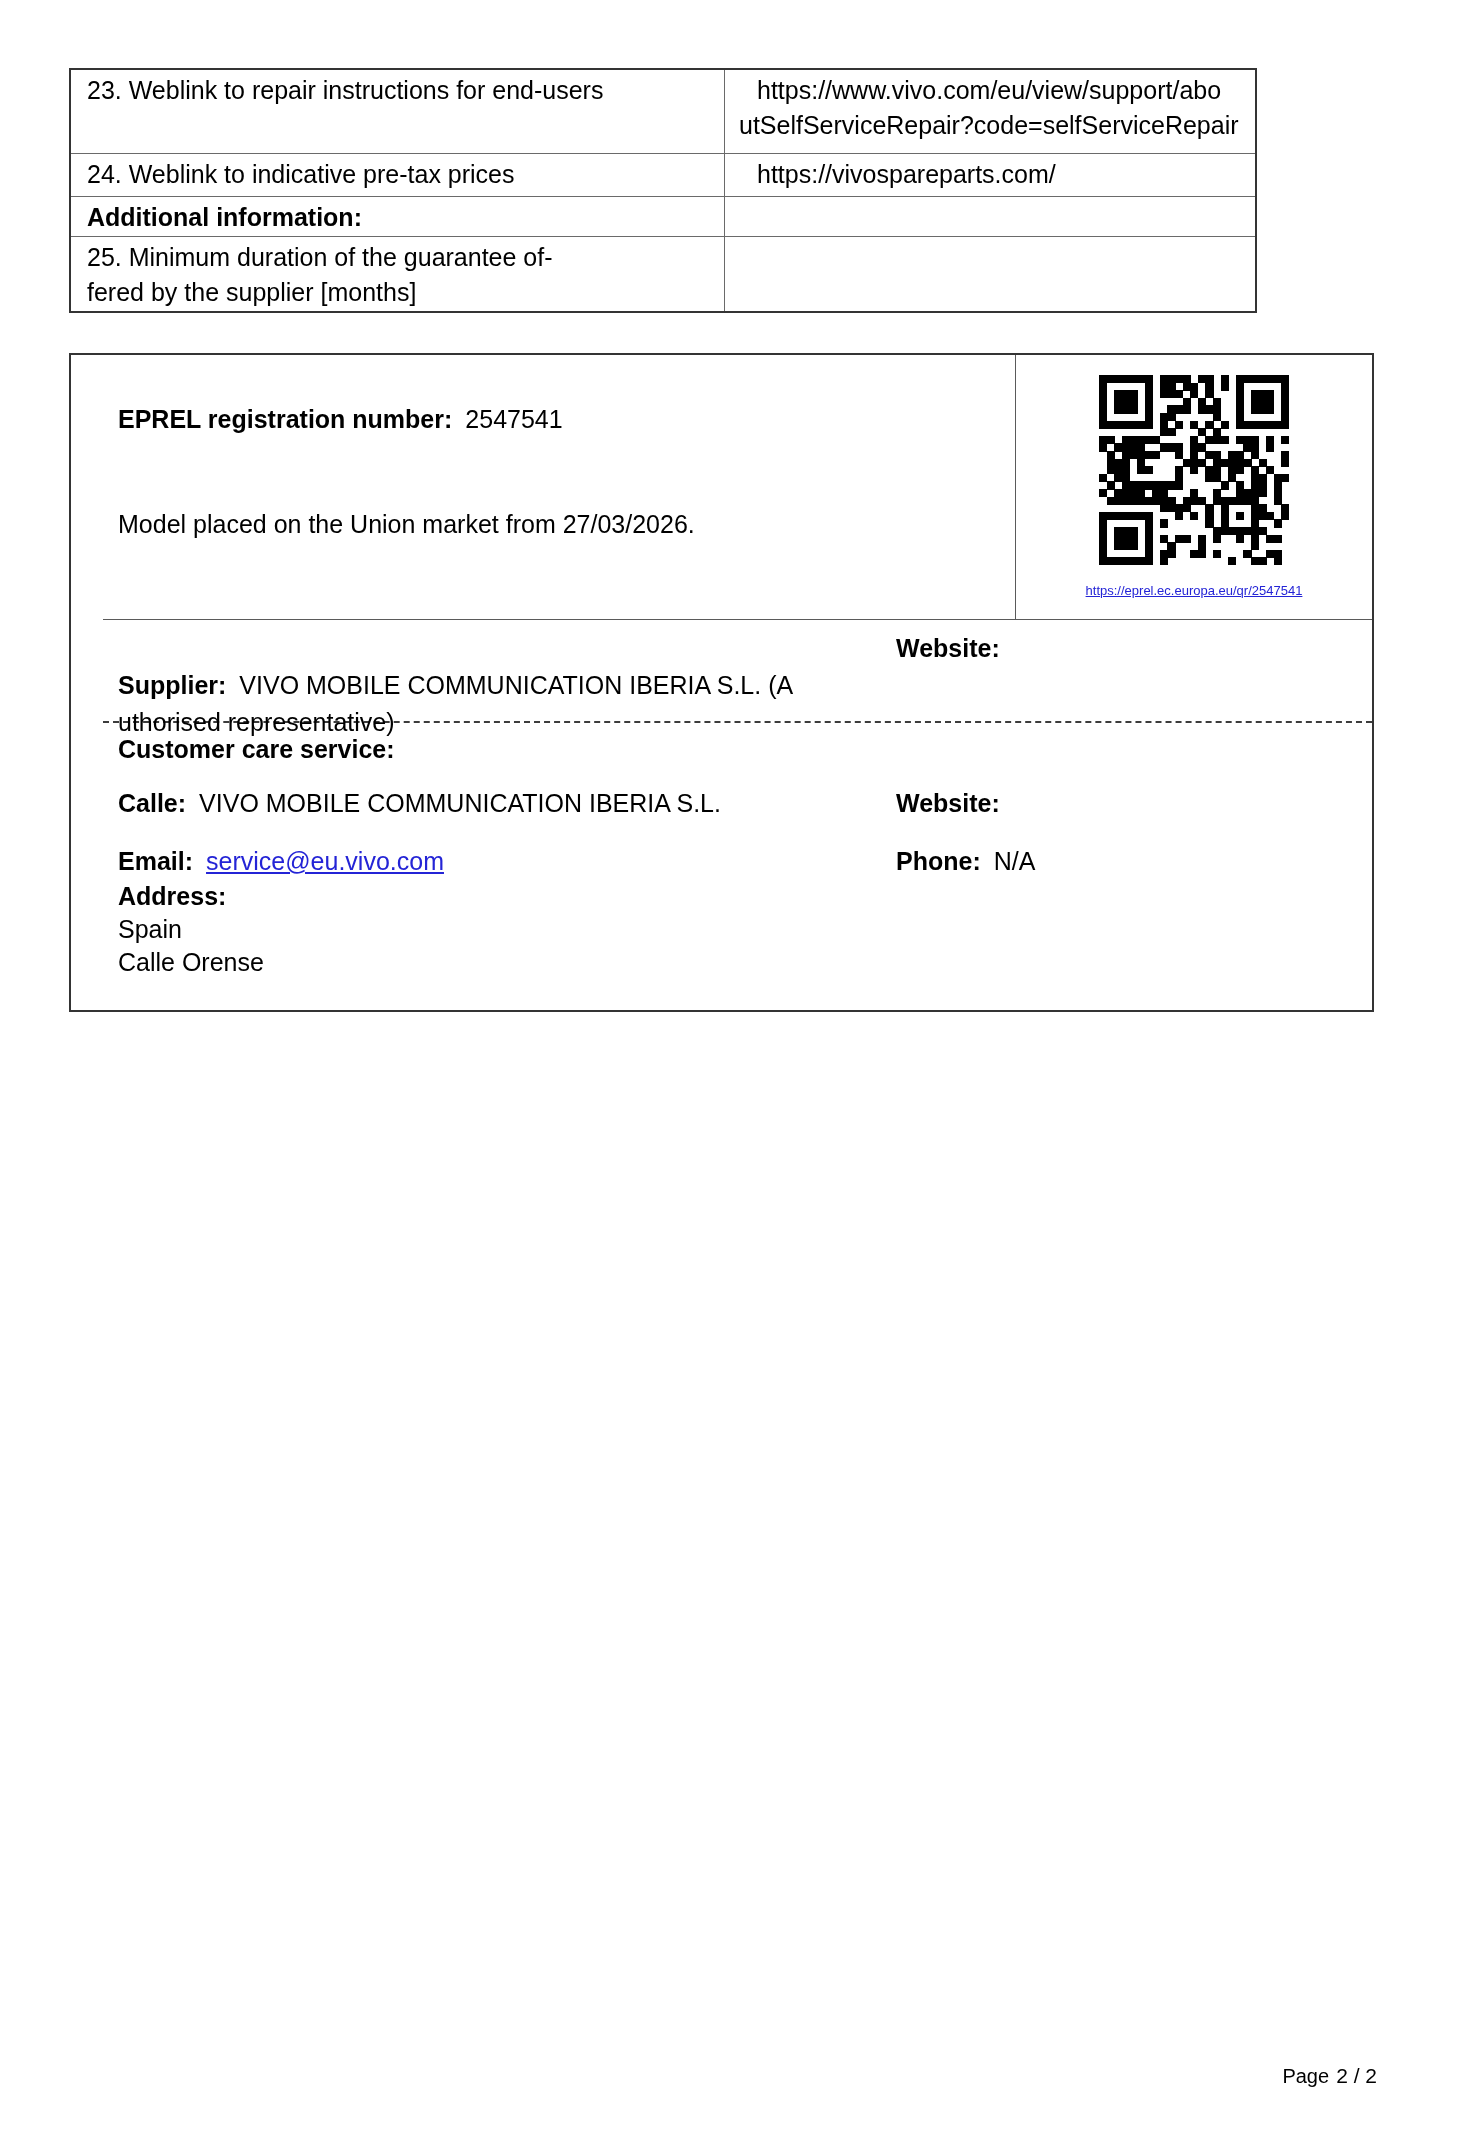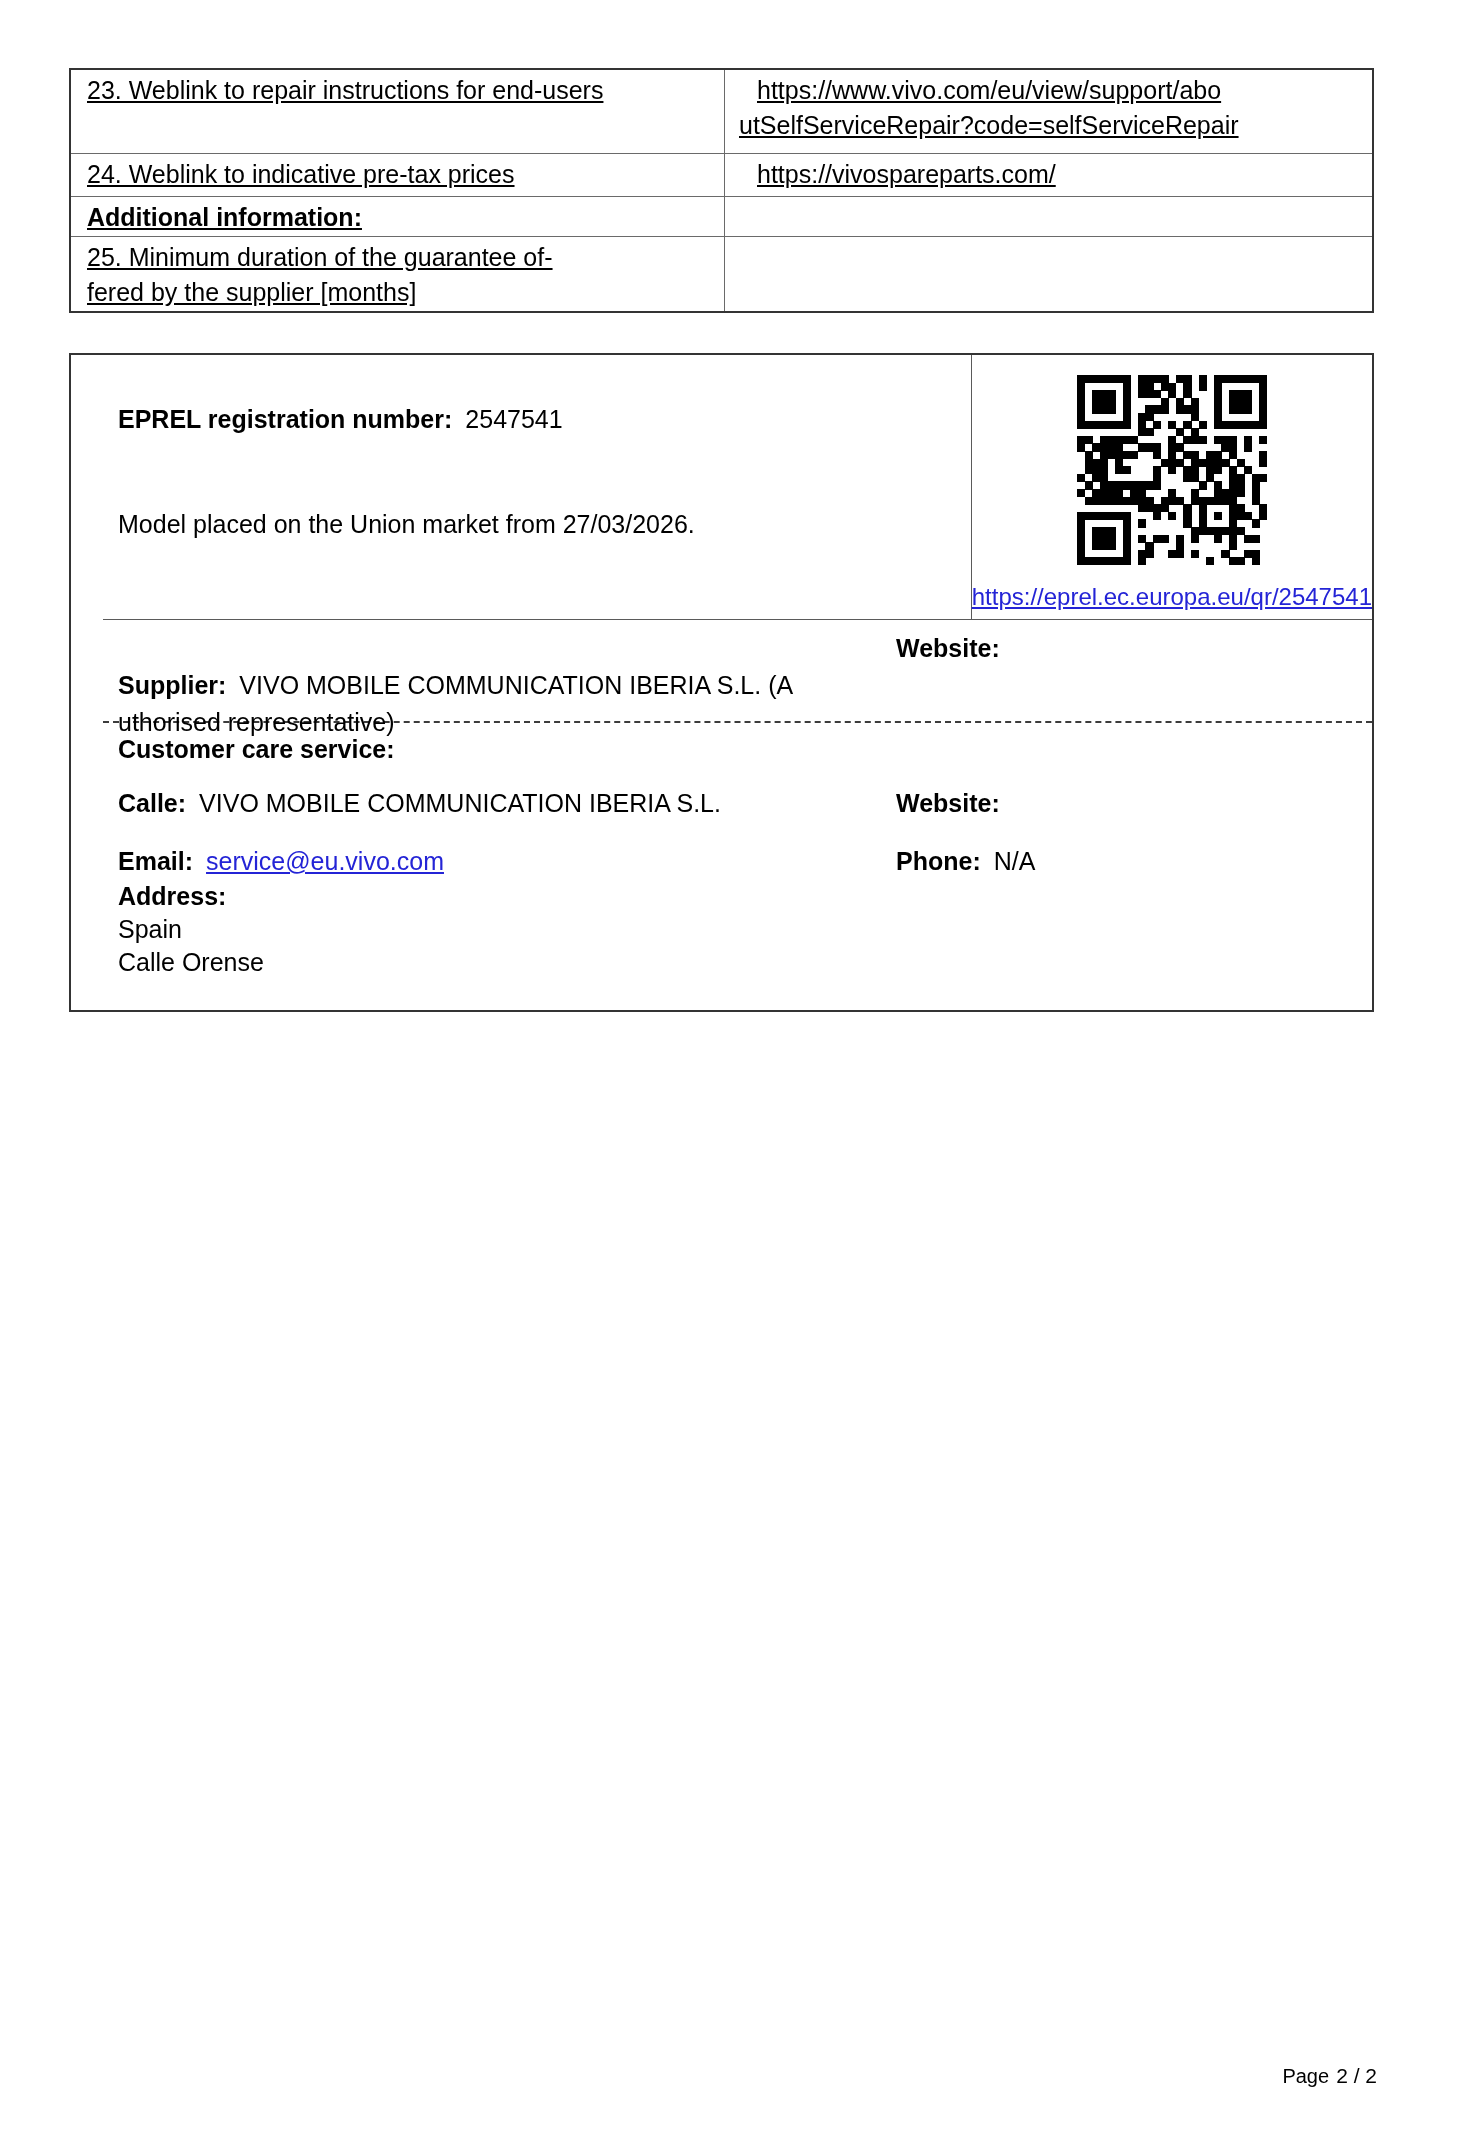--- a/index.html
+++ b/index.html
@@ -1,21 +1,21 @@
 <!DOCTYPE html>
 <html><head>
 <meta charset="utf-8">
 <style>
   html,body{margin:0;padding:0;background:#fff;}
   .page{position:relative;width:1466px;height:2136px;background:#ffffff;overflow:hidden;
         font-family:"Liberation Sans","DejaVu Sans",sans-serif;font-size:25px;color:#000;}
 
   
-  .spec-table{position:absolute;left:69px;top:68px;width:1305px;box-sizing:border-box;
-              border:2px solid #343434;text-decoration:underline;}
+  .spec-table{position:absolute;left:69px;top:68px;width:1188px;box-sizing:border-box;
+              border:2px solid #343434;}
   .spec-row{display:flex;border-bottom:1.6px solid #6a6a6a;}
   .spec-row:last-child{border-bottom:none;}
   .cell-l{width:654px;box-sizing:border-box;border-right:1.6px solid #6a6a6a;
           padding:3px 10px 1px 16px;line-height:35px;}
   .cell-r{flex:1;box-sizing:border-box;padding:3px 10px 1px 14px;line-height:35px;}
   .r23{min-height:83px;}
   .r24{min-height:42px;}
   .radd{min-height:39px;}
   .r25{min-height:72px;}
   .prewrap{white-space:pre-line;}
@@ -27,21 +27,21 @@
              box-sizing:border-box;border:2px solid #343434;padding-left:32px;}
   .box-top{display:flex;height:265px;box-sizing:border-box;border-bottom:1.6px solid #5a5a5a;}
   .box-top-left{width:912px;box-sizing:border-box;padding:50px 24px 0 15px;}
   .box-top-right{flex:1;box-sizing:border-box;border-left:1.6px solid #5a5a5a;
                  text-align:center;padding-top:20px;}
   .lbl{font-weight:bold;}
   .val{margin-left:13px;}
   .model-line{margin-top:76px;}
   .qr-wrap{display:inline-block;line-height:0;}
   a,.link{color:#2424d6;}
-  .qr-link{display:block;margin-top:12px;font-size:24px;text-decoration:underline;}
+  .qr-link{display:block;margin-top:12px;font-size:13px;text-decoration:underline;}
 
   .supplier-row{display:flex;height:103px;box-sizing:border-box;padding:10px 0 0 15px;
                 border-bottom:2px dashed #3c3c3c;}
   .col-left{width:778px;box-sizing:border-box;line-height:37px;}
   .col-right{flex:1;line-height:37px;}
 
   .care{padding:12px 0 0 15px;}
   .care-row{display:flex;margin-top:21px;}
   .address-block{line-height:33px;}
 

